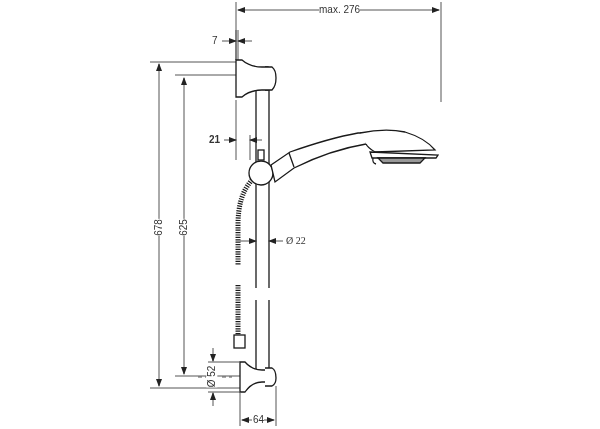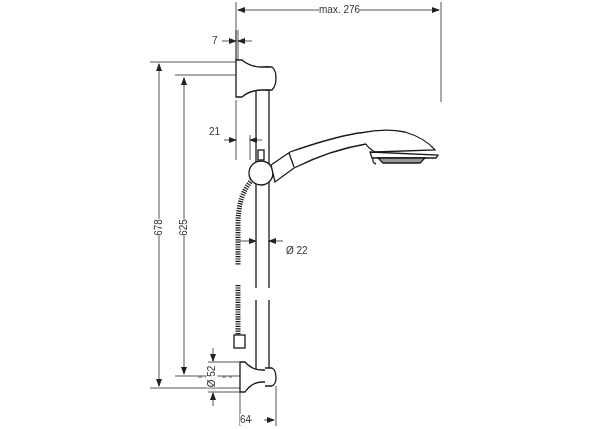--- a/index.html
+++ b/index.html
@@ -104,18 +104,18 @@
   <g stroke="#555" stroke-width="1" fill="none">
     <line x1="240" y1="392" x2="240" y2="426"></line>
     <line x1="276" y1="386" x2="276" y2="426"></line>
     <line x1="252" y1="420" x2="242" y2="420" marker-end="url(#arr)"></line>
     <line x1="264" y1="420" x2="274" y2="420" marker-end="url(#arr)"></line>
   </g>
 </svg>
 
 <span class="lbl" style="left:319px;top:4px;">max. 276</span>
 <span class="lbl" style="left:212px;top:35px;">7</span>
-<span class="lbl" style="left:209px;top:126px;">21</span>
-<span class="lbl" style="left:286px;top:245px;">Ø 22</span>
+<span class="lbl" style="left:209px;top:134px;font-weight:bold;">21</span>
+<span class="lbl" style="left:286px;top:235px;font-family:Liberation Serif, serif;">Ø 22</span>
 <span class="lbl vlbl" style="left:150px;top:222px;">678</span>
 <span class="lbl vlbl" style="left:175px;top:222px;">625</span>
 <span class="lbl vlbl" style="left:201px;top:371px;">Ø 52</span>
-<span class="lbl" style="left:240px;top:414px;text-align:right;">64</span>
+<span class="lbl" style="left:253px;top:414px;text-align:right;">64</span>
 
 </body></html>

